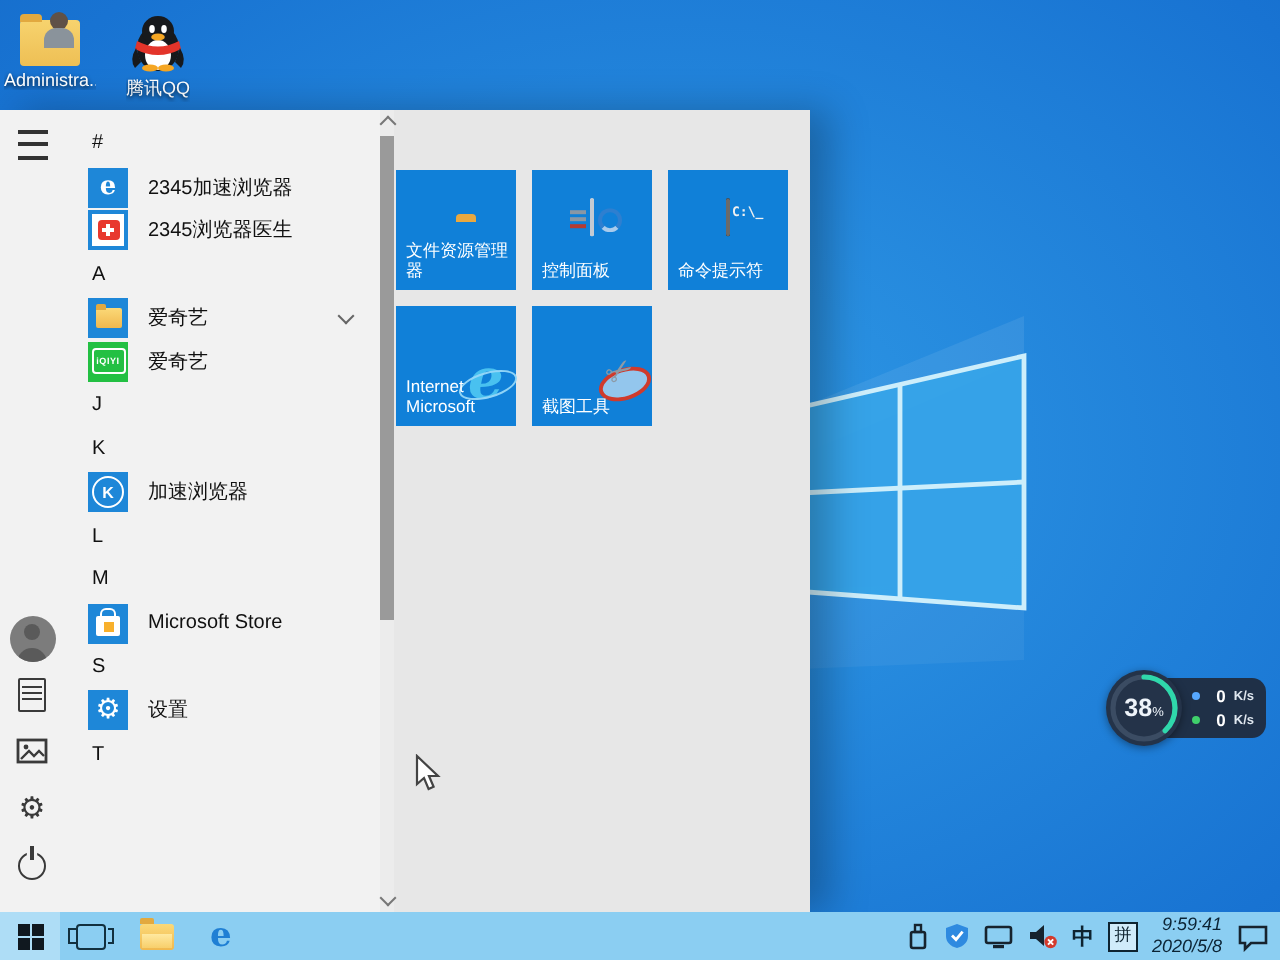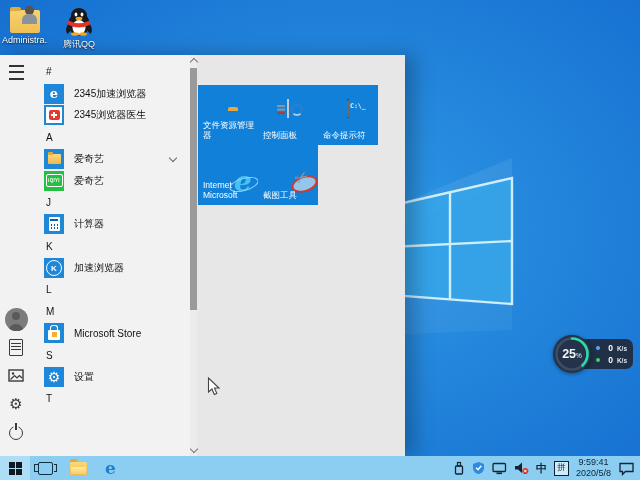--- a/index.html
+++ b/index.html
@@ -69,21 +69,21 @@
 
   
   .list-scroll{position:absolute;left:190px;top:55px;width:7px;height:401px;background:#ececec;}
   .scroll-thumb{position:absolute;left:0;top:13px;width:7px;height:242px;background:#9a9a9a;}
   .caret{position:absolute;left:0.5px;width:5px;height:5px;border-right:1.3px solid #777;border-bottom:1.3px solid #777;}
   .caret.up{top:4px;transform:rotate(-135deg);}
   .caret.down{bottom:4px;transform:rotate(45deg);}
 
   
   .tiles-area{flex:1;background:#e7e7e7;position:relative;}
-  .tile-grid{position:absolute;left:8px;top:30px;display:grid;grid-template-columns:repeat(3,60px);grid-auto-rows:60px;gap:0;}
+  .tile-grid{position:absolute;left:8px;top:30px;display:grid;grid-template-columns:repeat(3,60px);grid-auto-rows:60px;gap:8px;}
   .tile{position:relative;background:#1080d8;cursor:pointer;}
   .tile .t-label{position:absolute;left:5px;right:3px;bottom:4px;font-size:8.5px;line-height:1.15;color:#fff;}
   .tile .t-ico{position:absolute;left:50%;top:42%;transform:translate(-50%,-55%);}
   .folder-big{width:25px;height:19px;background:linear-gradient(#fbd978,#f3b74a);border-radius:2px;position:relative;}
   .folder-big::before{content:'';position:absolute;top:-3px;left:0;width:10px;height:4px;background:#e9a83f;border-radius:2px 2px 0 0;}
   .folder-big::after{content:'';position:absolute;left:1px;right:1px;bottom:1px;height:11px;background:linear-gradient(#ffe9a0,#f8cf6b);border-radius:1px;}
   .cmdico{width:27px;height:20px;background:#0d0d0d;border:1px solid #6a6a6a;border-radius:2px;position:relative;}
   .cmdico::before{content:"C:\\_";position:absolute;left:2px;top:2px;color:#f0f0f0;font:600 6.5px "DejaVu Sans Mono",monospace;}
   .cpl{width:27px;height:19px;background:#f4f6f8;border:1px solid #c3cad2;border-radius:1px;position:relative;}
   .cpl::before{content:'';position:absolute;left:3px;top:4px;width:8px;height:8px;border:2px solid #2e7fd0;border-bottom-color:#a9cbec;border-radius:50%;}
@@ -107,21 +107,21 @@
   .tv-ico::before{content:'';position:absolute;left:-5px;top:1.5px;width:2.5px;height:5.5px;border:1.4px solid #12303f;border-right:none;}
   .tv-ico::after{content:'';position:absolute;right:-5px;top:1.5px;width:2.5px;height:5.5px;border:1.4px solid #12303f;border-left:none;}
   .tb-folder{margin:0 9px;width:17px;height:13px;background:linear-gradient(#fbd978,#f0b84e);border-radius:1.5px;position:relative;}
   .tb-folder::before{content:'';position:absolute;top:-2.5px;left:0;width:7px;height:3px;background:#e2a93f;border-radius:1px 1px 0 0;}
   .tb-folder::after{content:'';position:absolute;left:1px;right:1px;bottom:1px;height:7px;background:linear-gradient(#ffe9a0,#f8cf6b);}
   .tb-e{margin:0 9px;font:bold 17px "DejaVu Serif",serif;color:#1f7fd4;line-height:1;}
   .tray{margin-left:auto;display:flex;align-items:center;gap:7px;padding-right:5px;}
   .tray svg{display:block;}
   .ime{font-size:11px;color:#0e2330;font-weight:bold;}
   .ime-box{width:13px;height:13px;border:1px solid #0e2330;display:flex;align-items:center;justify-content:center;font-size:8.5px;color:#0e2330;background:rgba(255,255,255,.6);}
-  .clock{text-align:center;font-size:9px;color:#0b2334;line-height:1.25;}
+  .clock{text-align:right;font-size:9px;color:#0b2334;line-height:1.25;font-style:italic;}
 
   
   .widget{position:absolute;left:550px;top:334px;width:86px;height:40px;cursor:pointer;}
   .w-pill{position:absolute;left:12px;top:5px;width:71px;height:30px;background:rgba(31,42,60,.93);border-radius:7px;
     display:flex;flex-direction:column;justify-content:center;gap:2px;padding-left:34px;box-sizing:border-box;}
   .w-row{display:flex;align-items:center;gap:4px;padding-right:6px;}
   .w-dot{width:4px;height:4px;border-radius:50%;flex:none;}
   .w-val{margin-left:auto;color:#fff;font-size:8.5px;font-weight:bold;}
   .w-unit{color:#dfe7ef;font-size:6.5px;font-weight:bold;}
   .w-circle{position:absolute;left:3px;top:1px;width:38px;height:38px;border-radius:50%;background:#243349;
@@ -186,21 +186,21 @@
         <span class="w-dot" style="background:#3fd06b"></span>
         <span class="w-val">0</span>
           <span class="w-unit">K/s</span>
       </div>
     </div>
     <div class="w-circle">
       <svg width="38" height="38">
         <circle cx="19" cy="19" r="15.5" fill="none" stroke="#3b4c63" stroke-width="2.6"></circle>
         <circle cx="19" cy="19" r="15.5" fill="none" stroke="#2fd8ab" stroke-width="2.6" stroke-dasharray="37 60.4" stroke-linecap="round" transform="rotate(-90 19 19)"></circle>
       </svg>
-      <span class="w-pct"><span>25</span><small>%</small></span>
+      <span class="w-pct"><span>38</span><small>%</small></span>
     </div>
   </div>
 
   <div class="start-menu">
     <div class="rail">
       <div class="rail-btn hamburger">
           <i></i>
         </div>
       <div class="rail-btn" style="top:253px">
           <span class="ava"></span>
@@ -260,28 +260,20 @@
         <div class="row">
           <span class="app-ico">
             <span class="tile20 bg-green">
               <span class="iqi">iQIYI</span>
             </span>
           </span>
           <span class="row-label">爱奇艺</span>
         </div>
         <div class="row">
           <span class="sec-letter">J</span>
-        </div>
-        <div class="row">
-          <span class="app-ico">
-            <span class="tile20 bg-blue">
-              <span class="calc"></span>
-            </span>
-          </span>
-          <span class="row-label">计算器</span>
         </div>
         <div class="row">
           <span class="sec-letter">K</span>
         </div>
         <div class="row">
           <span class="app-ico">
             <span class="tile20 bg-blue">
               <span class="kg">K</span>
             </span>
           </span>

